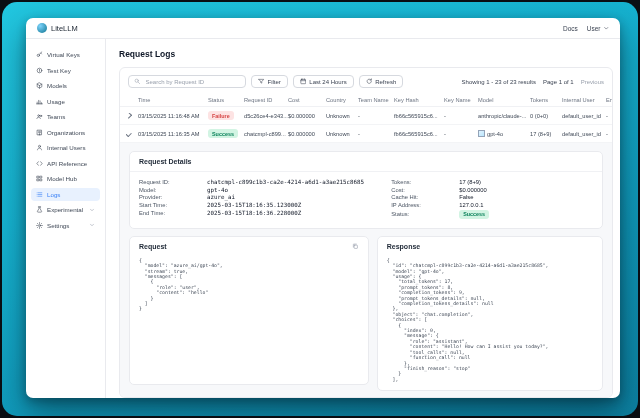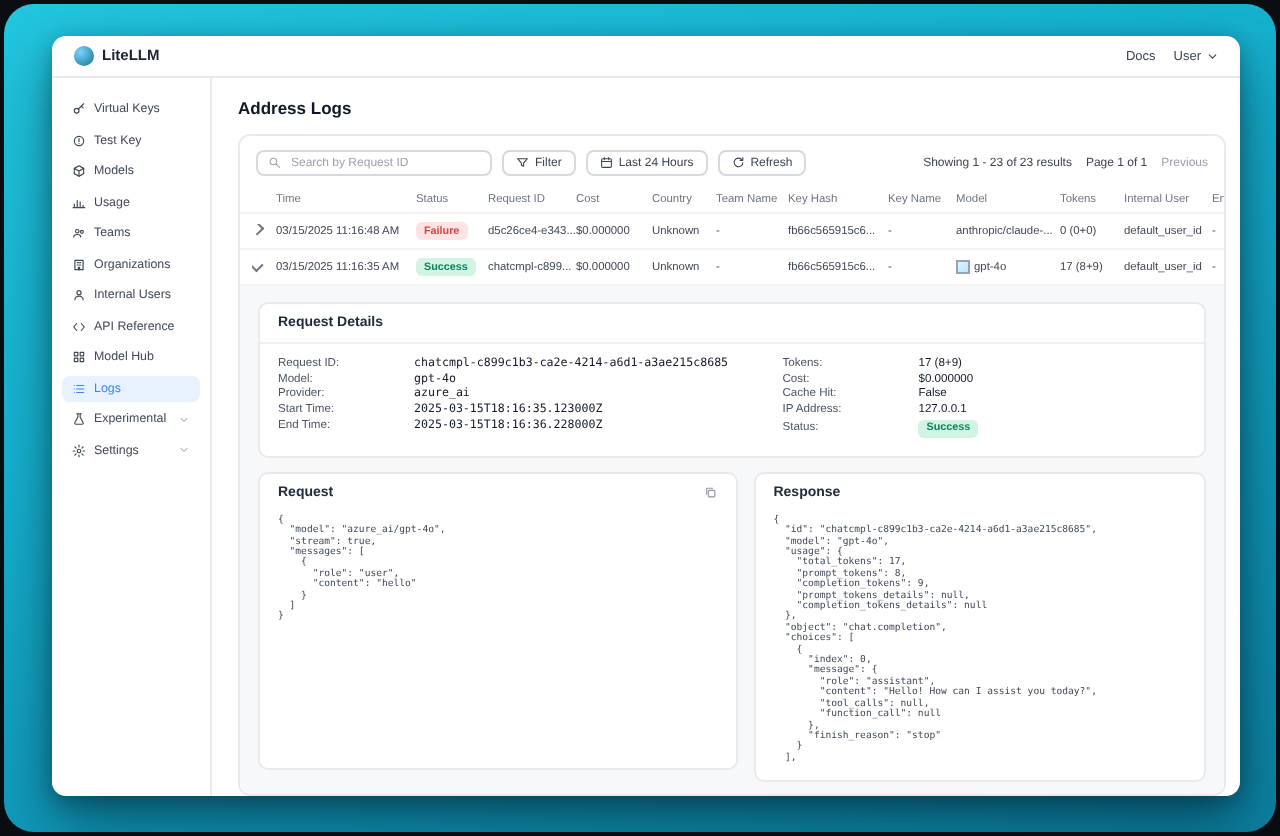--- a/index.html
+++ b/index.html
@@ -5,21 +5,21 @@
   html,body{margin:0;padding:0}
   body{width:640px;height:418px;position:relative;overflow:hidden;background:#0a0e13;
        font-family:"Liberation Sans",sans-serif;-webkit-font-smoothing:antialiased}
   .backdrop{position:absolute;inset:2px;border-radius:15px;
        background:linear-gradient(160deg,#22c6df 0%,#16b2d0 35%,#0f95b6 70%,#0c80a0 100%)}
   .window{position:absolute;left:26px;top:18px;width:594px;height:380px;background:#fff;
        border-radius:7px;box-shadow:0 14px 30px rgba(0,15,25,.45),0 3px 10px rgba(0,15,25,.3);
        overflow:hidden;display:flex;flex-direction:column}
   .topbar{flex:0 0 21px;display:flex;align-items:center;justify-content:space-between;
        padding:0 11px;border-bottom:1px solid #e9eaee;box-sizing:border-box}
-  .brand{display:flex;gap:4px;font-size:7.5px;font-weight:700;color:#1b2430}
+  .brand{display:flex;align-items:center;gap:4px;font-size:7.5px;font-weight:400;color:#1b2430}
   .logo{width:10px;height:10px;border-radius:50%;background:radial-gradient(circle at 32% 30%,#7dd3fc,#0e7490)}
   .top-right{display:flex;align-items:center;gap:9px;font-size:6.5px;color:#3b4352}
   .user{display:flex;align-items:center;gap:2px;color:#3b4352}
   .icn{display:inline-flex;align-items:center;color:inherit}
   .body-row{flex:1;display:flex;min-height:0}
   .sidebar{flex:0 0 80px;border-right:1px solid #e9eaee;padding:9px 5px;box-sizing:border-box}
   .side-item{display:flex;align-items:center;gap:4px;padding:3px 5px;border-radius:4px;
        font-size:6.2px;color:#3f4856;margin-bottom:2.5px;cursor:default}
   .side-item .lbl{white-space:nowrap}
   .side-item.active{background:#e8f1fe;color:#3b82f6}
@@ -209,21 +209,21 @@
           <span class="lbl">Settings</span>
           <span class="icn chev-d">
             <svg width="6" height="6" viewBox="0 0 24 24" fill="none" stroke="currentColor" stroke-width="2" stroke-linecap="round" stroke-linejoin="round">
               <path d="M6 9l6 6 6-6"></path>
             </svg>
           </span>
         </div>
       </nav>
 
     <div class="main">
-      <div class="page-title">Address Logs</div>
+      <div class="page-title">Request Logs</div>
 
       <div class="panel">
 
         <div class="controls">
           <label class="search">
             <span class="icn">
                 <svg width="6.5" height="6.5" viewBox="0 0 24 24" fill="none" stroke="currentColor" stroke-width="2" stroke-linecap="round" stroke-linejoin="round">
                   <circle cx="10" cy="10" r="6"></circle>
                   <path d="M15 15l6 6"></path>
                 </svg>

